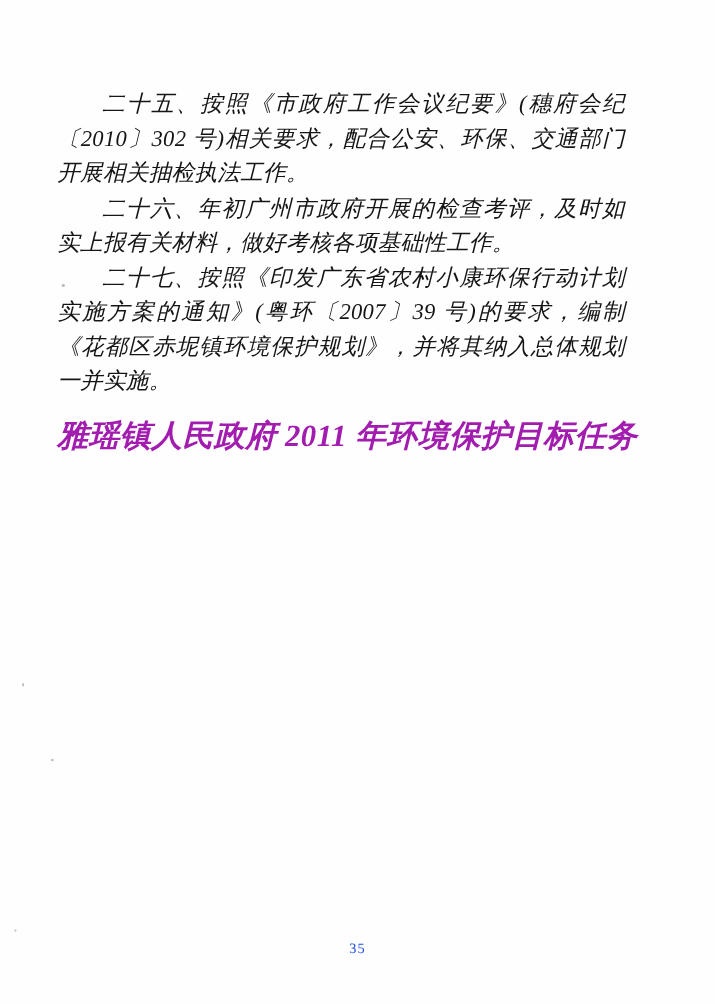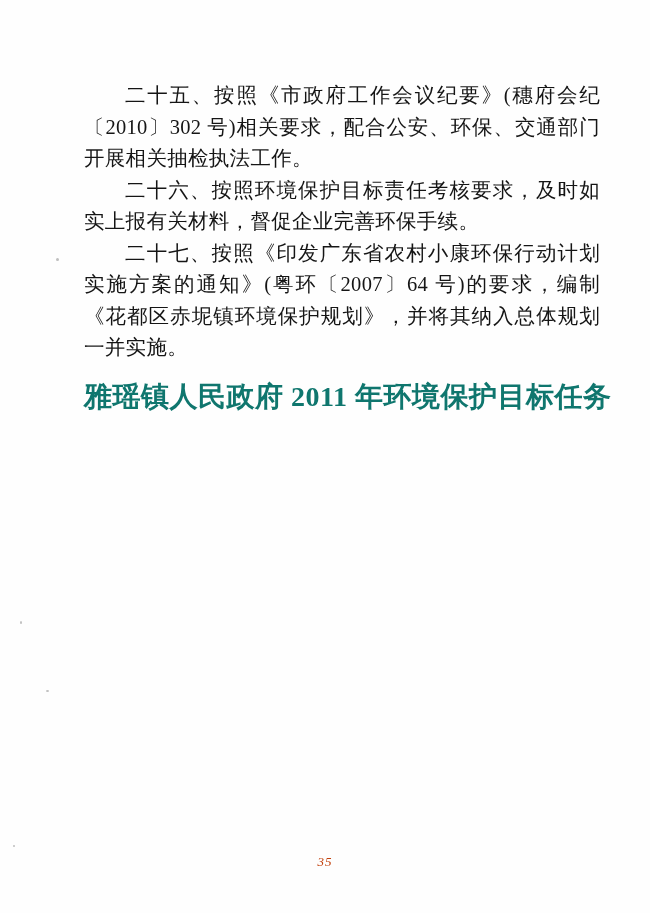--- a/index.html
+++ b/index.html
@@ -11,74 +11,74 @@
     position: relative;
     width: 650px;
     height: 913px;
     background: #fefefe;
     font-family: "Liberation Serif", "DejaVu Serif", serif;
     color: #151515;
     overflow: hidden;
   }
   .content {
     position: absolute;
-    left: 84px;
+    left: 52px;
     top: 80px;
     width: 516px;
+    font-style: italic;
   }
   .body-para {
     margin: 0;
     font-size: 20.5px;
     line-height: 31.5px;
     text-align: justify;
     text-justify: inter-ideograph;
     text-indent: 2em;
     letter-spacing: 0.3px;
     word-break: break-all;
   }
   .doc-heading {
     margin: 14px 0 17px 0;
     font-size: 28px;
     line-height: 38px;
     font-weight: bold;
     text-align: left;
     letter-spacing: 0.5px;
-    color: #0f766e;
+    color: #a21caf;
     white-space: nowrap;
   }
   .page-number {
     position: absolute;
     top: 854px;
     left: 0;
     width: 100%;
     text-align: center;
     font-size: 13px;
-    color: #c2410c;
+    color: #1d4ed8;
     letter-spacing: 1px;
-    font-style: italic;
   }
   .speck {
     position: absolute;
     background: #8a8a8a;
     border-radius: 50%;
     opacity: 0.55;
   }
   .speck-1 { left: 56px;  top: 258px; width: 3px; height: 3px; }
   .speck-2 { left: 20px;  top: 621px; width: 2px; height: 3px; }
   .speck-3 { left: 46px;  top: 690px; width: 3px; height: 2px; }
   .speck-4 { left: 13px;  top: 845px; width: 2px; height: 2px; }
 </style>
 </head>
 <body>
 
 <div class="page">
   <div class="content">
     <p class="body-para">二十五、按照《市政府工作会议纪要》(穗府会纪〔2010〕302 号)相关要求，配合公安、环保、交通部门开展相关抽检执法工作。</p>
-    <p class="body-para">二十六、按照环境保护目标责任考核要求，及时如实上报有关材料，督促企业完善环保手续。</p>
-    <p class="body-para">二十七、按照《印发广东省农村小康环保行动计划实施方案的通知》(粤环〔2007〕64 号)的要求，编制《花都区赤坭镇环境保护规划》，并将其纳入总体规划一并实施。</p>
+    <p class="body-para">二十六、年初广州市政府开展的检查考评，及时如实上报有关材料，做好考核各项基础性工作。</p>
+    <p class="body-para">二十七、按照《印发广东省农村小康环保行动计划实施方案的通知》(粤环〔2007〕39 号)的要求，编制《花都区赤坭镇环境保护规划》，并将其纳入总体规划一并实施。</p>
     <h1 class="doc-heading">雅瑶镇人民政府 2011 年环境保护目标任务</h1>
   </div>
 
   <div class="page-number">35</div>
 
   <div class="speck speck-1"></div>
   <div class="speck speck-2"></div>
   <div class="speck speck-3"></div>
   <div class="speck speck-4"></div>
 </div>

